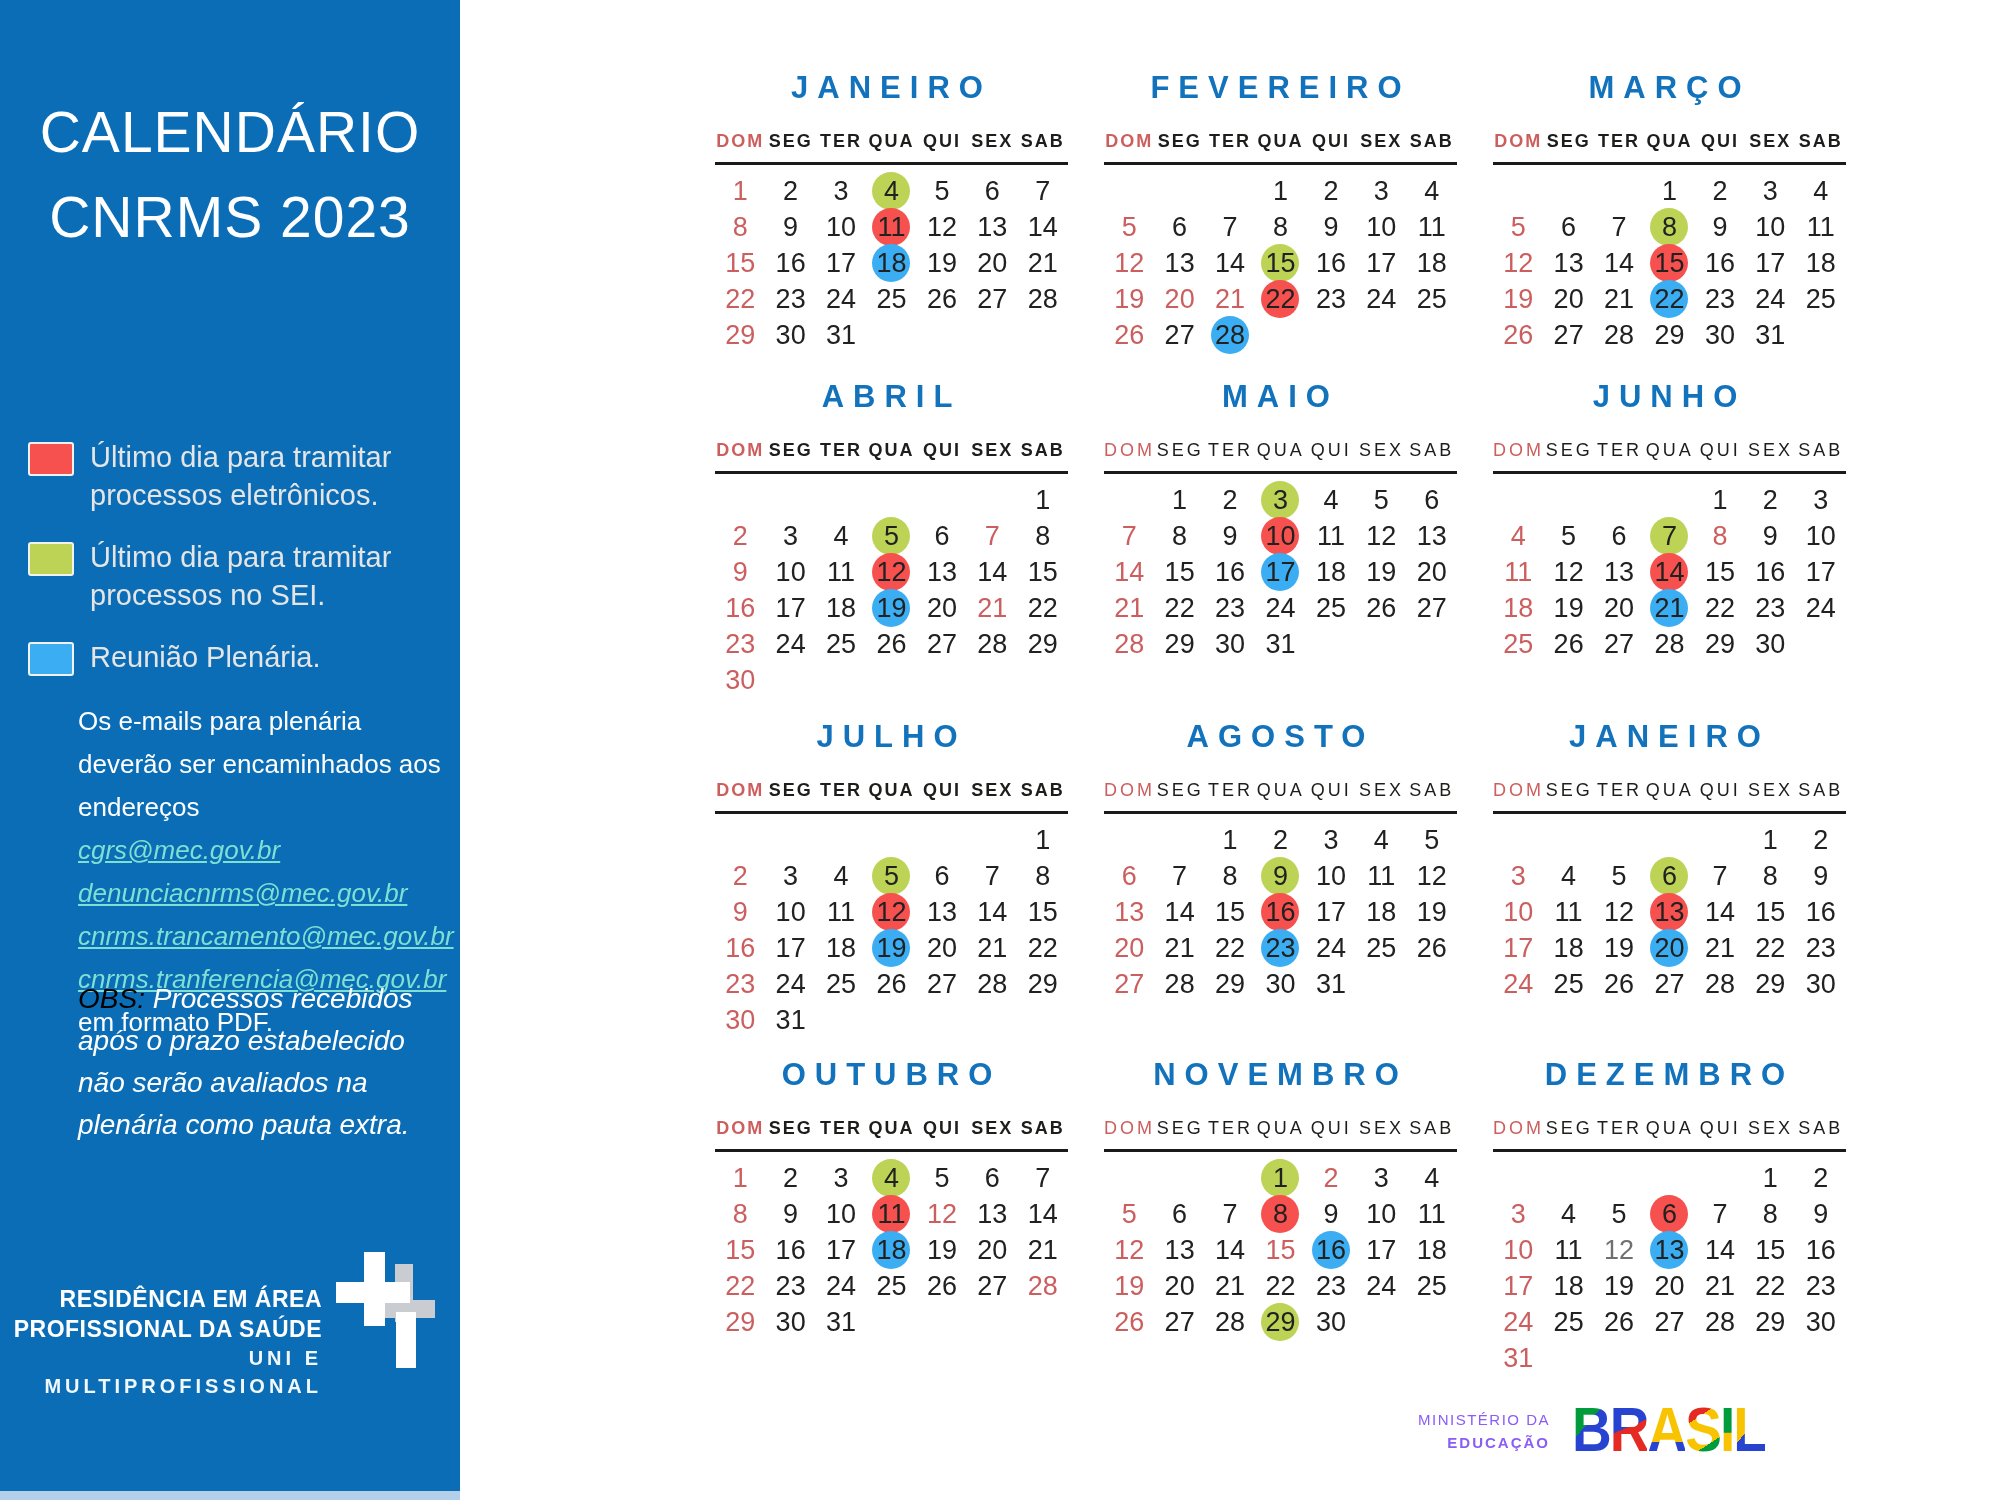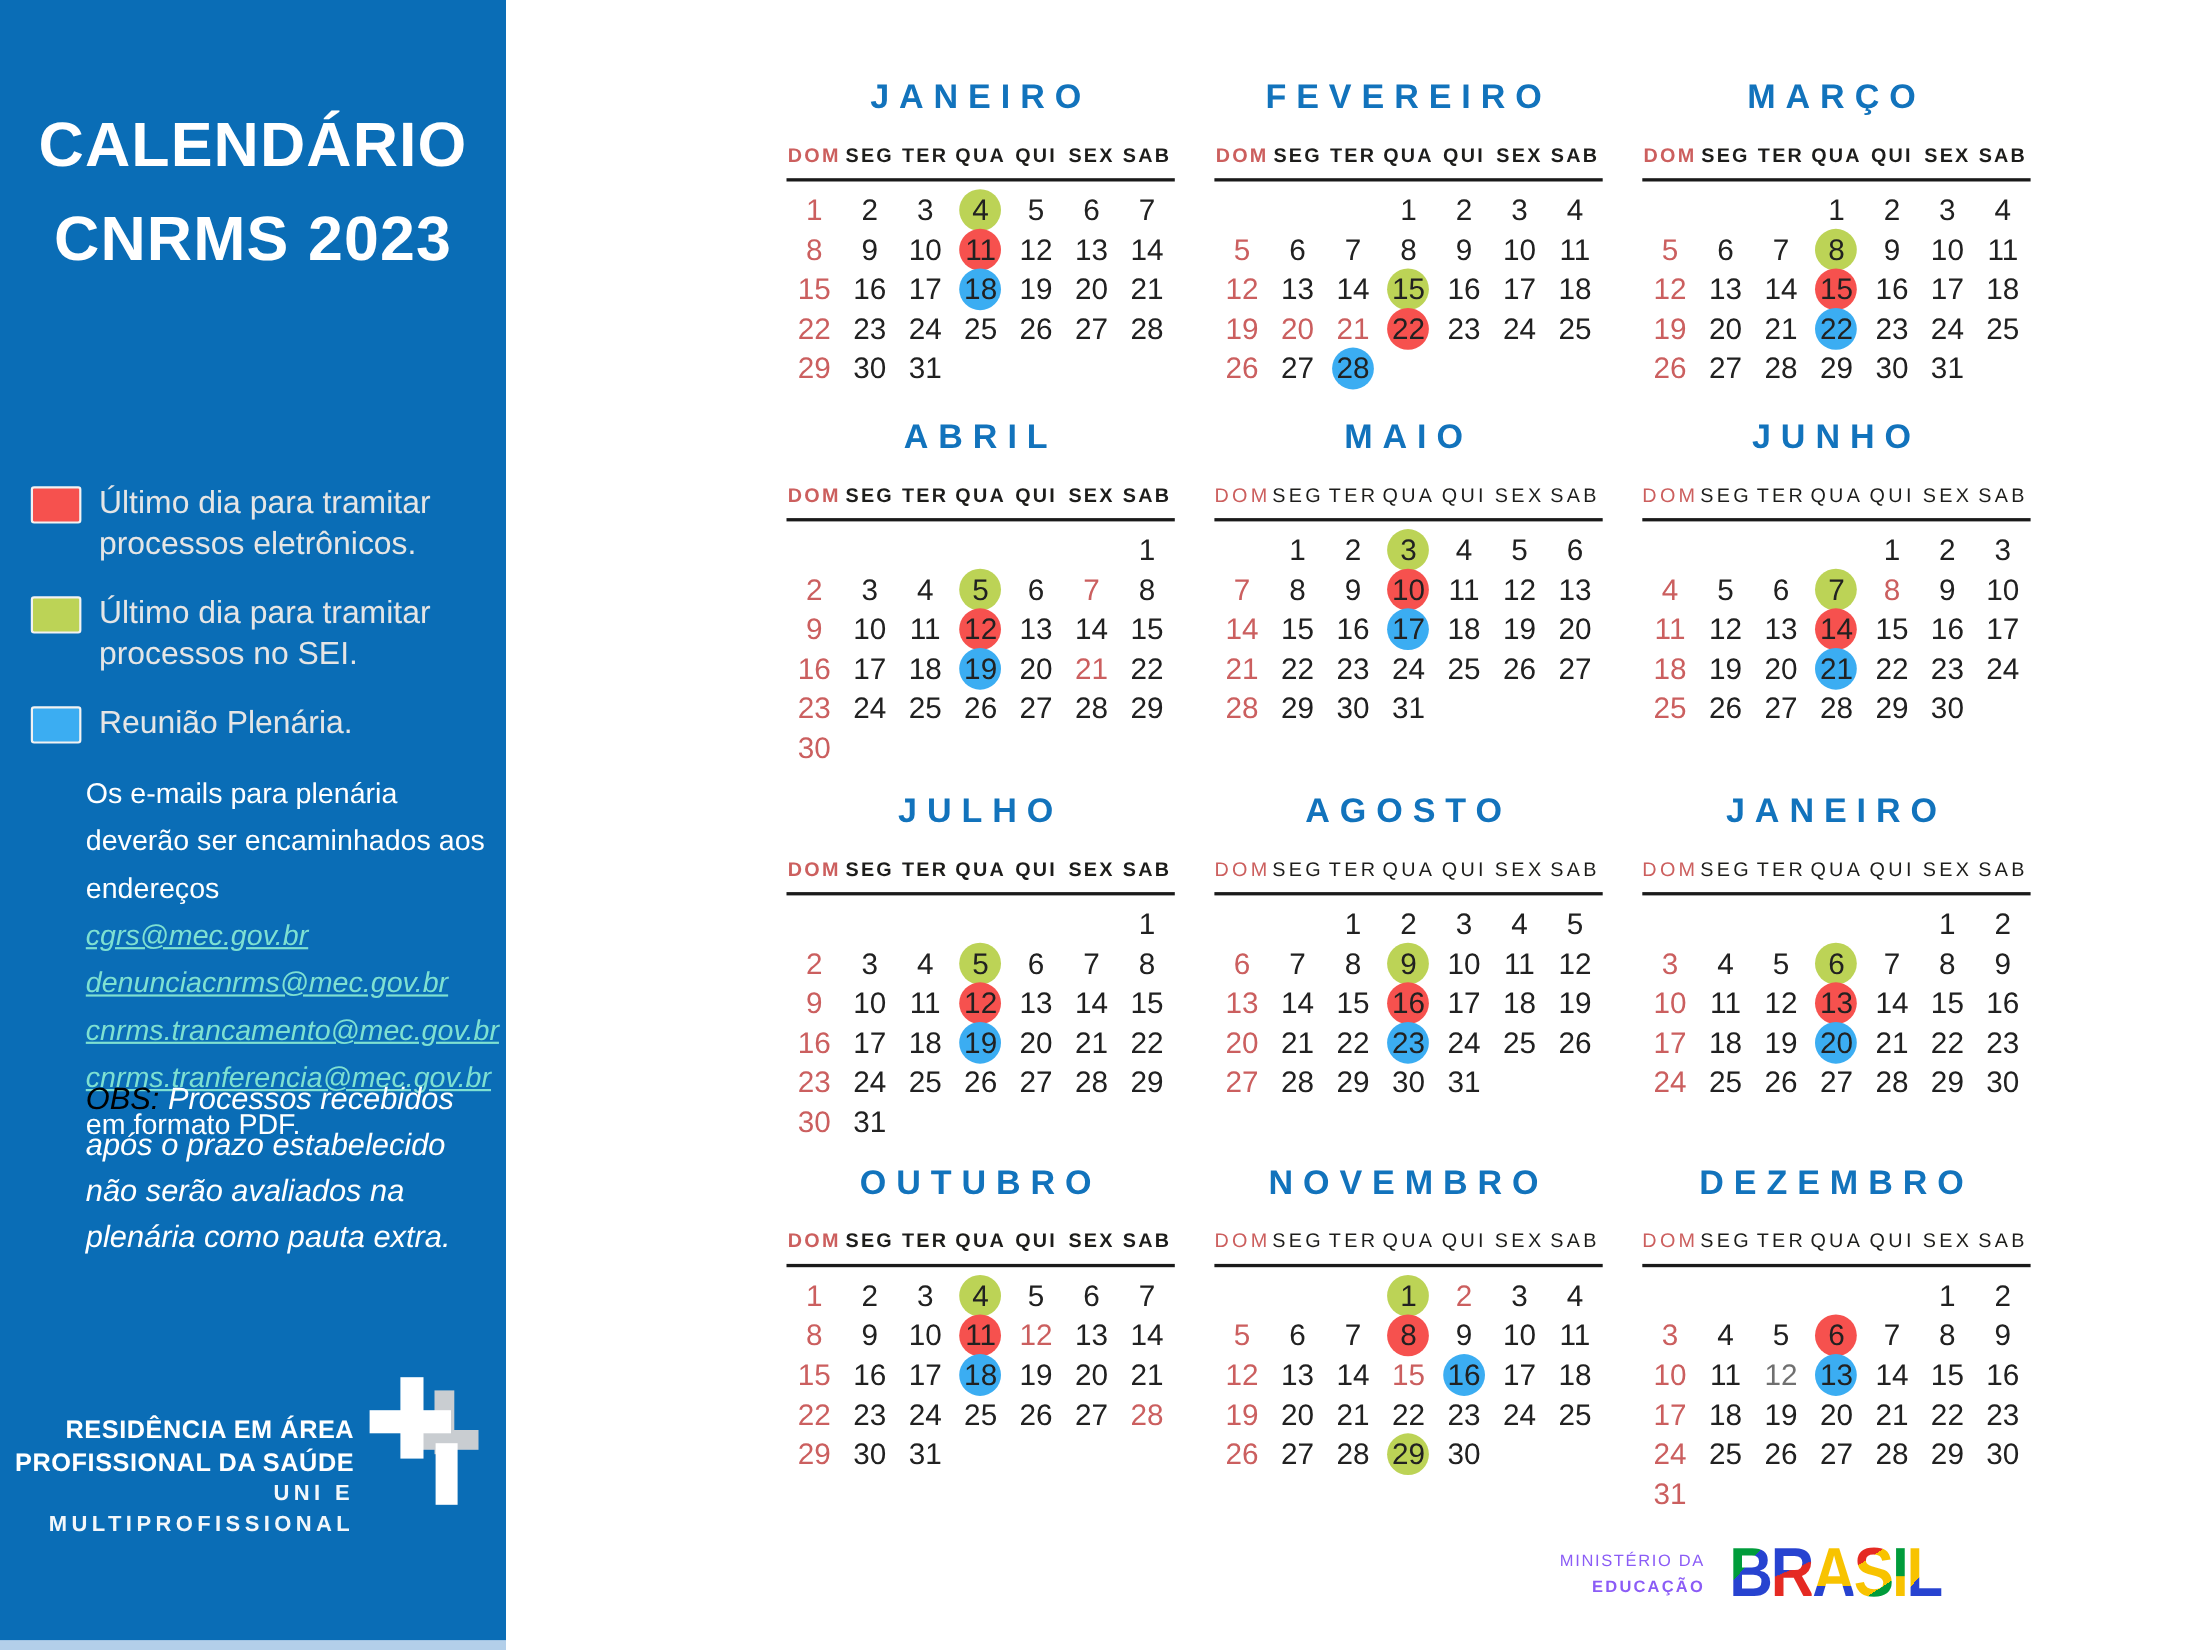--- a/index.html
+++ b/index.html
@@ -6,21 +6,21 @@
   .canvas {
     position:relative; width:2000px; height:1500px; background:#ffffff;
     font-family:"Liberation Sans", sans-serif; overflow:hidden;
   }
 
   
   .sidebar { position:absolute; left:0; top:0; width:460px; height:1500px; background:#0a6db6; color:#fff; }
   .sidebar .bottom-strip { position:absolute; left:0; bottom:0; width:100%; height:9px; background:#b3cfe9; }
 
   .main-title { position:absolute; top:52px; left:0; width:100%; text-align:center;
-    font-weight:700; font-size:57px; line-height:85px; letter-spacing:1px; color:#fff; }
+    font-weight:400; font-size:57px; line-height:85px; letter-spacing:1px; color:#fff; }
 
   .legend { position:absolute; top:438px; left:28px; width:410px; }
   .legend-item { display:flex; align-items:flex-start; margin-bottom:24px; }
   .swatch { flex:0 0 auto; width:42px; height:30px; border:2px solid #f2f2f2; border-radius:3px; margin-right:16px; margin-top:4px; }
   .sw-red   { background:#f6514e; }
   .sw-green { background:#bcd356; }
   .sw-blue  { background:#3badf2; }
   .legend-label { font-size:29px; line-height:38px; color:#e5e5e5; }
 
   .email-note { position:absolute; top:700px; left:78px; width:372px; font-size:26px; line-height:43px; color:#fff; }

